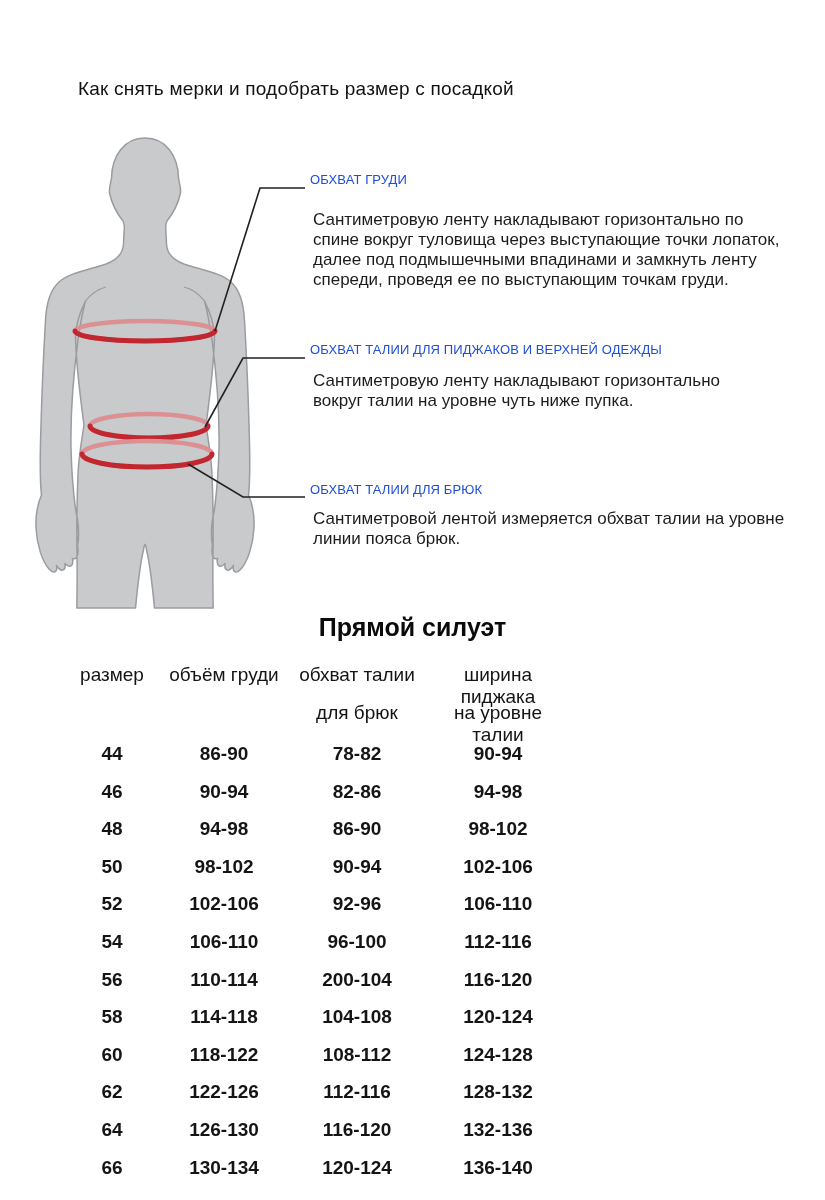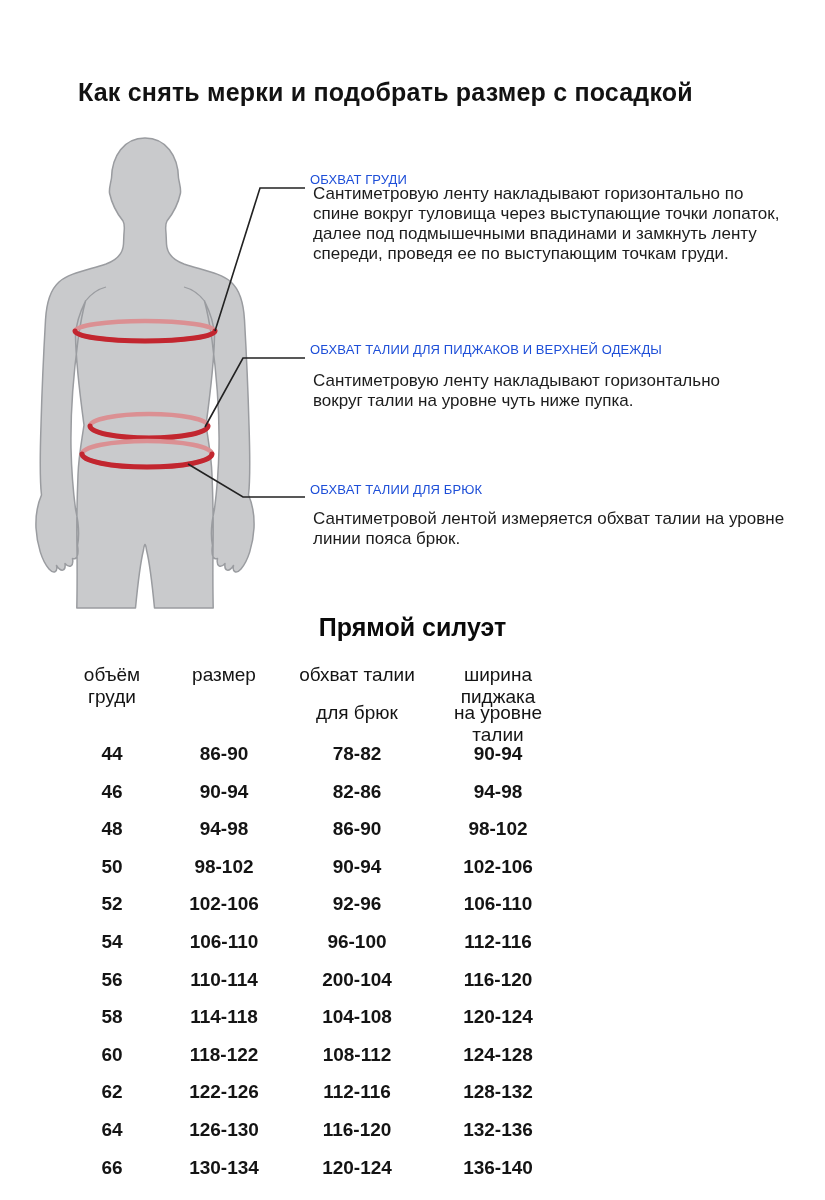--- a/index.html
+++ b/index.html
@@ -2,32 +2,32 @@
 <html><head>
 <meta charset="utf-8">
 <style>
   html,body{margin:0;padding:0;background:#fff;}
   .page{
     position:relative;width:825px;height:1200px;background:#ffffff;
     font-family:"Liberation Sans", sans-serif;color:#111;overflow:hidden;
   }
   .title{
     position:absolute;left:78px;top:78px;margin:0;
-    font-size:25px;font-weight:700;letter-spacing:0.2px;white-space:nowrap;color:#121212;
+    font-size:19px;font-weight:400;letter-spacing:0.2px;white-space:nowrap;color:#121212;
   }
   .figure{position:absolute;left:20px;top:130px;width:790px;height:480px;pointer-events:none;}
   .sec-label{
     position:absolute;left:310px;font-size:13px;font-weight:400;color:#1d4ed8;
     white-space:nowrap;letter-spacing:0.1px;
   }
   .sec-desc{
     position:absolute;left:313px;font-size:17px;line-height:20px;color:#1c1c1c;
     white-space:pre-line;width:480px;
   }
-  .lbl1{top:172px}.dsc1{top:184px}
+  .lbl1{top:172px}.dsc1{top:210px}
   .lbl2{top:342px}.dsc2{top:371px}
   .lbl3{top:482px}.dsc3{top:509px}
   .table-heading{
     position:absolute;left:0;top:613px;width:825px;text-align:center;
     font-size:25px;font-weight:700;color:#0a0a0a;
   }
   .thead,.trow{display:grid;grid-template-columns:104px 120px 146px 136px;}
   .thead{position:absolute;left:60px;top:664px;font-size:19px;color:#141414;}
   .hcell{text-align:center;}
   .hcell .l1{height:38px;line-height:22px;}
@@ -131,25 +131,25 @@
 вокруг талии на уровне чуть ниже пупка.</div>
 
   <div class="sec-label lbl3">ОБХВАТ ТАЛИИ ДЛЯ БРЮК</div>
   <div class="sec-desc dsc3">Сантиметровой лентой измеряется обхват талии на уровне
 линии пояса брюк.</div>
 
   <div class="table-heading">Прямой силуэт</div>
 
   <div class="thead">
     <div class="hcell">
+      <div class="l1">размер</div>
+      <div class="l2"></div>
+    </div>
+    <div class="hcell">
       <div class="l1">объём груди</div>
-      <div class="l2"></div>
-    </div>
-    <div class="hcell">
-      <div class="l1">размер</div>
       <div class="l2"></div>
     </div>
     <div class="hcell">
       <div class="l1">обхват талии</div>
       <div class="l2">для брюк</div>
     </div>
     <div class="hcell">
       <div class="l1">ширина пиджака</div>
       <div class="l2">на уровне талии</div>
     </div>

